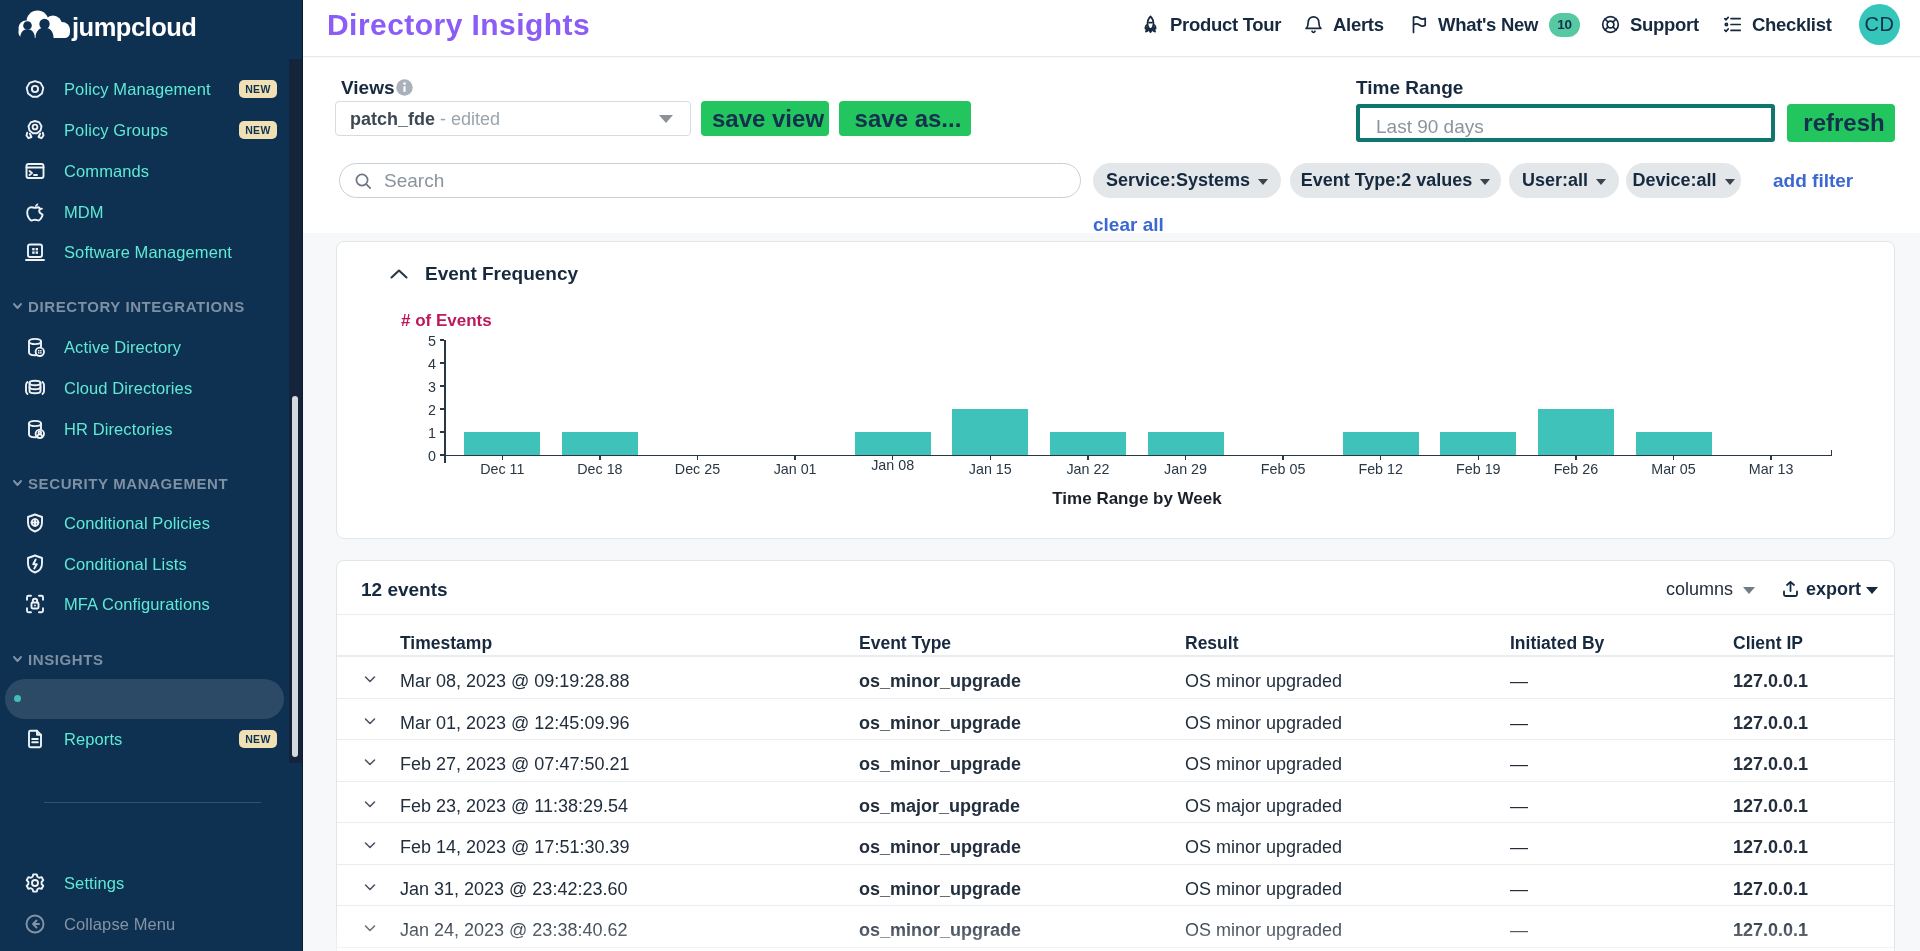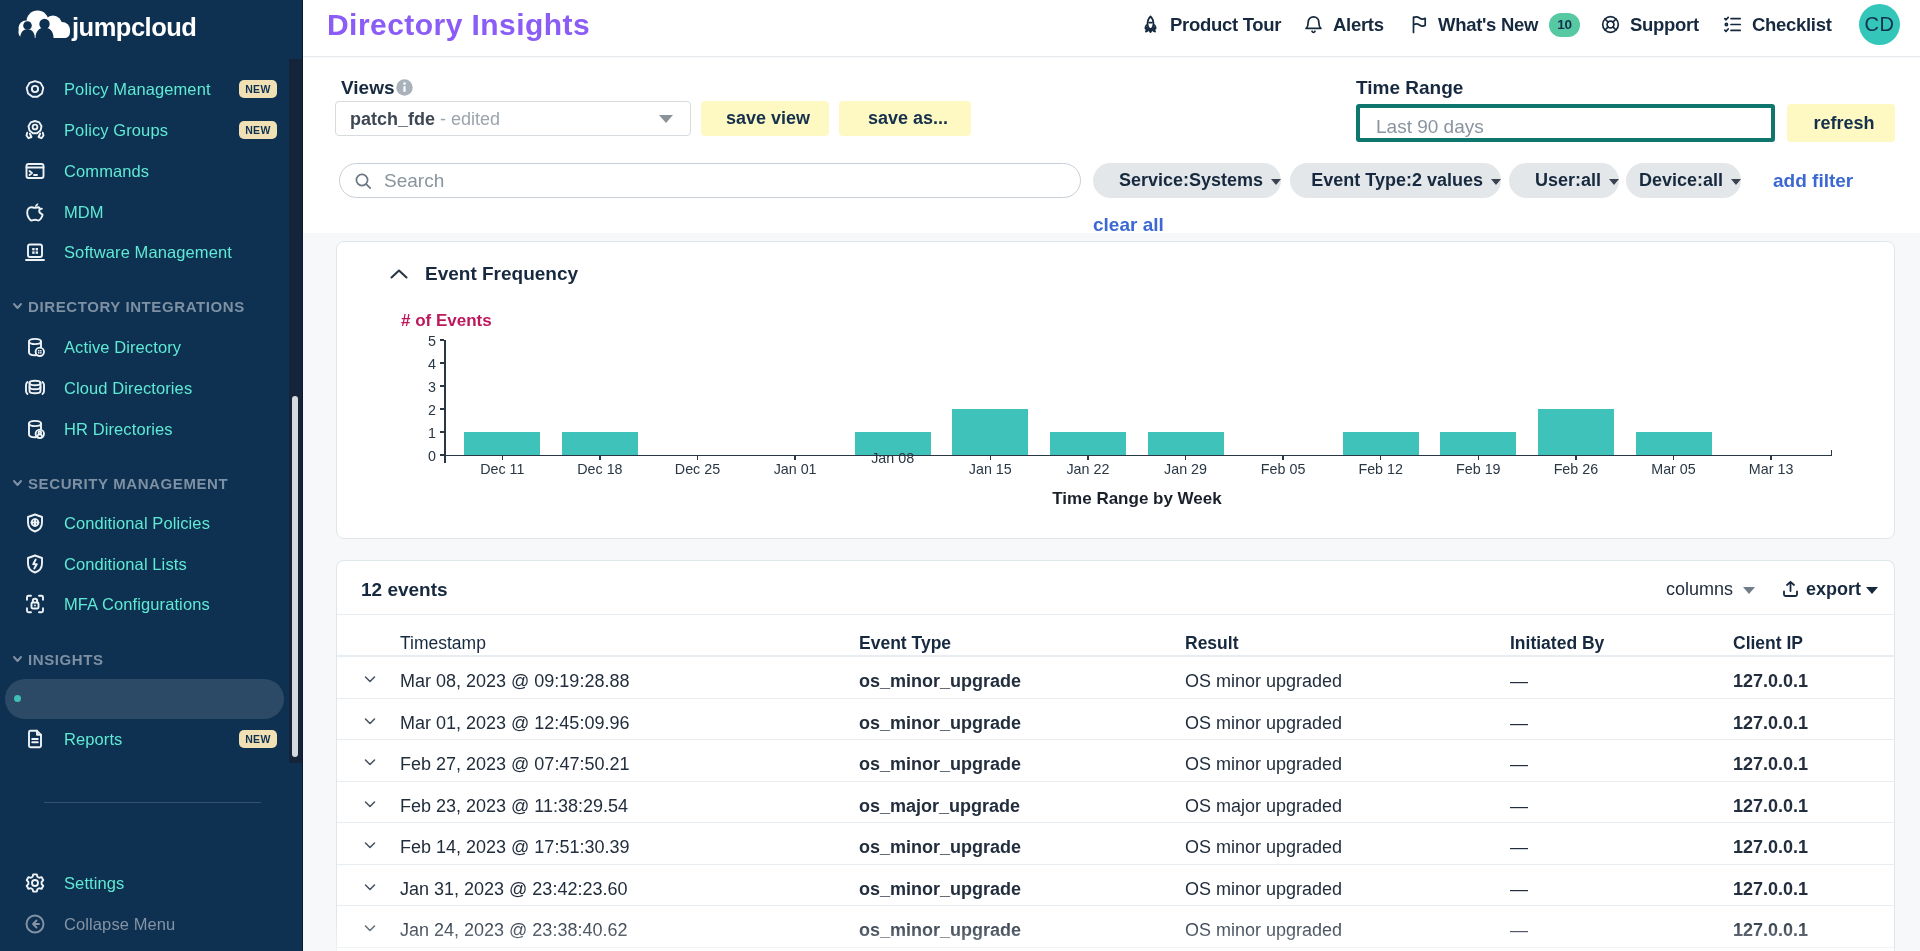--- a/index.html
+++ b/index.html
@@ -21,22 +21,22 @@
 #sbedge { position:absolute; left:301.5px; top:0; width:1.5px; height:951px; background:#0A1B2E; }
 #sbthumb { position:absolute; left:292px; top:396px; width:6px; height:361px; background:#D6DADE; border-radius:3px; }
 .divline { position:absolute; left:44px; top:802px; width:217px; height:1px; background:#33506F; }
 
 #main { position:absolute; left:303px; top:0; width:1617px; height:951px; background:#F7F8F9; }
 #topbar { position:absolute; left:0; top:0; width:1617px; height:57px; background:#fff; border-bottom:1px solid #E6EAED; }
 #title { position:absolute; left:24px; top:8px; font-size:30px; font-weight:bold; color:#8b5cf6; letter-spacing:0.45px; }
 .hnav { position:absolute; top:0; height:49px; display:flex; align-items:center; gap:9px; color:#16293F; font-size:18.5px; font-weight:bold; letter-spacing:-0.3px; }
 #filters { position:absolute; left:0; top:58px; width:1617px; height:175px; background:#fff; }
 .flabel { position:absolute; font-size:19px; font-weight:bold; color:#16293F; }
-.tealbtn { position:absolute; background:#fef9c3; border-radius:4px; color:#14304C; font-size:18px; font-weight:bold; display:flex; align-items:center; justify-content:center;padding-left:6px; }
-.chip { position:absolute; top:163px; height:35px; background:#E4E7E9; border-radius:17.5px; display:flex; align-items:center; justify-content:flex-end; font-size:18px; font-weight:bold; color:#16293F; gap:8px; }
+.tealbtn { position:absolute; background:#22c55e; border-radius:4px; color:#14304C; font-size:24px; font-weight:bold; display:flex; align-items:center; justify-content:center;padding-left:6px; }
+.chip { position:absolute; top:163px; height:35px; background:#E4E7E9; border-radius:17.5px; display:flex; align-items:center; justify-content:center; font-size:18px; font-weight:bold; color:#16293F; gap:8px; }
 .chip .cc { width:0; height:0; border-left:5.5px solid transparent; border-right:5.5px solid transparent; border-top:6px solid #394450; margin-top:2px; }
 .bluelink { color:#3B68D2; font-weight:bold; font-size:19px; }
 
 .card { position:absolute; background:#fff; border:1px solid #DFE7EA; }
 #chartcard { left:33px; top:241px; width:1559px; height:298px; border-radius:8px; }
 #tablecard { left:33px; top:560px; width:1559px; height:391px; border-radius:8px 8px 0 0; border-bottom:none; }
 
 .bar { position:absolute; background:#3FC2B9; }
 .axlab { position:absolute; font-size:14.3px; color:#2A3744; }
 
@@ -312,21 +312,21 @@
 <span class="axlab" style="left:120.3px;top:219px;width:90px;text-align:center;">Dec 11</span>
 <div class="abs" style="left:164.5px;top:214px;width:1.6px;height:3.5px;background:#2A3744;"></div>
 <div class="bar" style="left:224.9px;top:189.5px;width:76px;height:23.0px;"></div>
 <span class="axlab" style="left:217.9px;top:219px;width:90px;text-align:center;">Dec 18</span>
 <div class="abs" style="left:262.1px;top:214px;width:1.6px;height:3.5px;background:#2A3744;"></div>
 <span class="axlab" style="left:315.5px;top:219px;width:90px;text-align:center;">Dec 25</span>
 <div class="abs" style="left:359.7px;top:214px;width:1.6px;height:3.5px;background:#2A3744;"></div>
 <span class="axlab" style="left:413.1px;top:219px;width:90px;text-align:center;">Jan 01</span>
 <div class="abs" style="left:457.3px;top:214px;width:1.6px;height:3.5px;background:#2A3744;"></div>
 <div class="bar" style="left:517.7px;top:189.5px;width:76px;height:23.0px;"></div>
-<span class="axlab" style="left:510.7px;top:208px;width:90px;text-align:center;">Jan 08</span>
+<span class="axlab" style="left:510.7px;top:215px;width:90px;text-align:center;">Jan 08</span>
 <div class="abs" style="left:554.9px;top:214px;width:1.6px;height:3.5px;background:#2A3744;"></div>
 <div class="bar" style="left:615.3px;top:166.5px;width:76px;height:46.0px;"></div>
 <span class="axlab" style="left:608.3px;top:219px;width:90px;text-align:center;">Jan 15</span>
 <div class="abs" style="left:652.5px;top:214px;width:1.6px;height:3.5px;background:#2A3744;"></div>
 <div class="bar" style="left:712.9px;top:189.5px;width:76px;height:23.0px;"></div>
 <span class="axlab" style="left:705.9px;top:219px;width:90px;text-align:center;">Jan 22</span>
 <div class="abs" style="left:750.1px;top:214px;width:1.6px;height:3.5px;background:#2A3744;"></div>
 <div class="bar" style="left:810.5px;top:189.5px;width:76px;height:23.0px;"></div>
 <span class="axlab" style="left:803.5px;top:219px;width:90px;text-align:center;">Jan 29</span>
 <div class="abs" style="left:847.7px;top:214px;width:1.6px;height:3.5px;background:#2A3744;"></div>
@@ -350,21 +350,21 @@
   </div>
   <div class="card" id="tablecard">
     <span class="abs" style="left:24px;top:18px;font-size:19px;font-weight:bold;">12 events</span>
 <div class="abs" style="left:1329px;top:17px;height:22px;display:flex;align-items:center;gap:10px;font-size:18px;color:#222E3D;font-weight:500;">columns<span style="width:0;height:0;border-left:6px solid transparent;border-right:6px solid transparent;border-top:7px solid #707C88;margin-top:2px;"></span></div>
 <div class="abs" style="left:1445px;top:17px;height:22px;display:flex;align-items:center;gap:5px;font-size:18px;color:#16293F;font-weight:bold;">
 <svg width="17" height="18" viewBox="0 0 17 18" style="margin-right:2px">
           <path d="M8.5 11 V2 M5 5 L8.5 1.8 L12 5 M2 11.5 V14.5 C2 15.3 2.6 16 3.5 16 H13.5 C14.4 16 15 15.3 15 14.5 V11.5" stroke="#16293F" stroke-width="1.8" fill="none" stroke-linecap="round" stroke-linejoin="round"></path>
         </svg>
 export<span style="width:0;height:0;border-left:6px solid transparent;border-right:6px solid transparent;border-top:7px solid #16293F;margin-top:2px;"></span></div>
 <div class="abs" style="left:0;top:53px;width:1557px;height:42px;border-top:1px solid #E7EDF0;border-bottom:1px solid #E7EDF0;">
-<span class="abs" style="left:63px;top:17.5px;font-size:17.5px;font-weight:normal;">Timestamp</span>
+<span class="abs" style="left:63px;top:17.5px;font-size:17.5px;font-weight:bold;">Timestamp</span>
 <span class="abs" style="left:522px;top:17.5px;font-size:17.5px;font-weight:bold;">Event Type</span>
 <span class="abs" style="left:848px;top:17.5px;font-size:17.5px;font-weight:bold;">Result</span>
 <span class="abs" style="left:1173px;top:17.5px;font-size:17.5px;font-weight:bold;">Initiated By</span>
 <span class="abs" style="left:1396px;top:17.5px;font-size:17.5px;font-weight:bold;">Client IP</span>
 </div>
 <div class="trow" style="top:95.0px;height:41.5px;">
 <svg class="chev" viewBox="0 0 16 16">
           <path d="M3.5 6 L8 10.5 L12.5 6" stroke="#4A5664" stroke-width="1.6" fill="none" stroke-linecap="round" stroke-linejoin="round"></path>
         </svg>
 <span style="left:63px;">Mar 08, 2023 @ 09:19:28.88</span>

